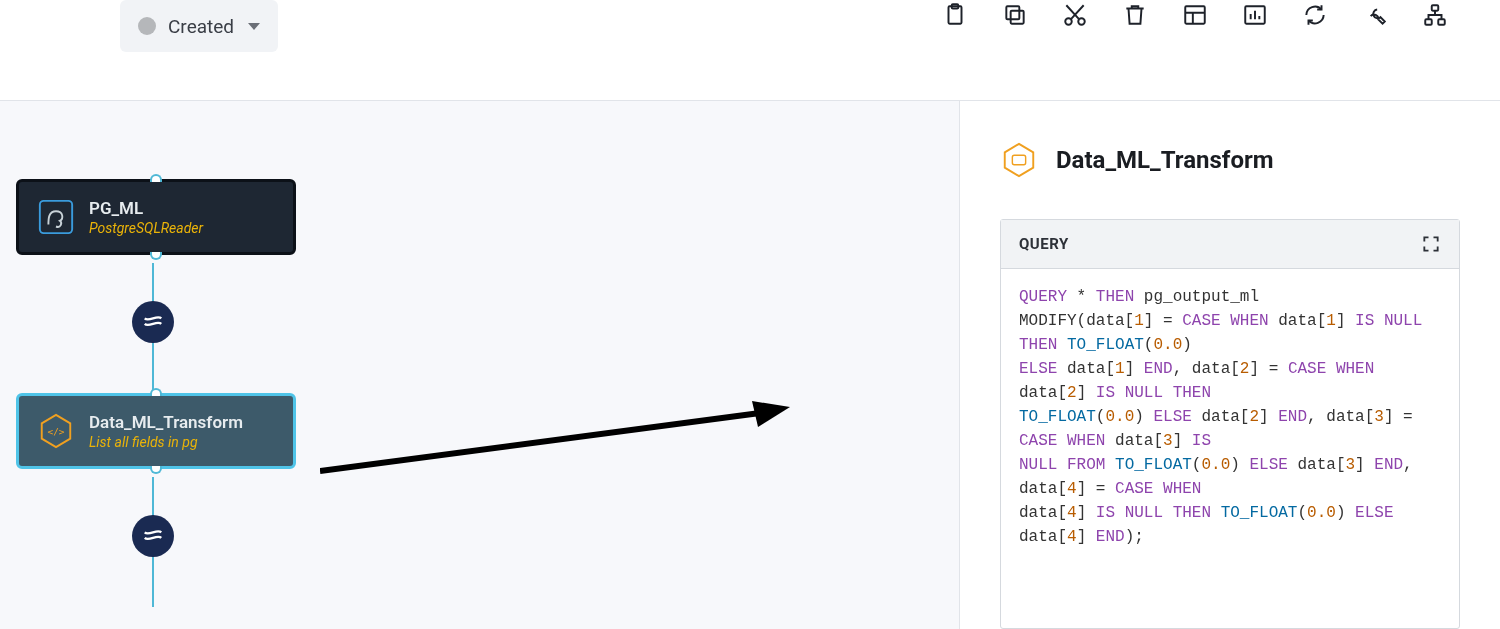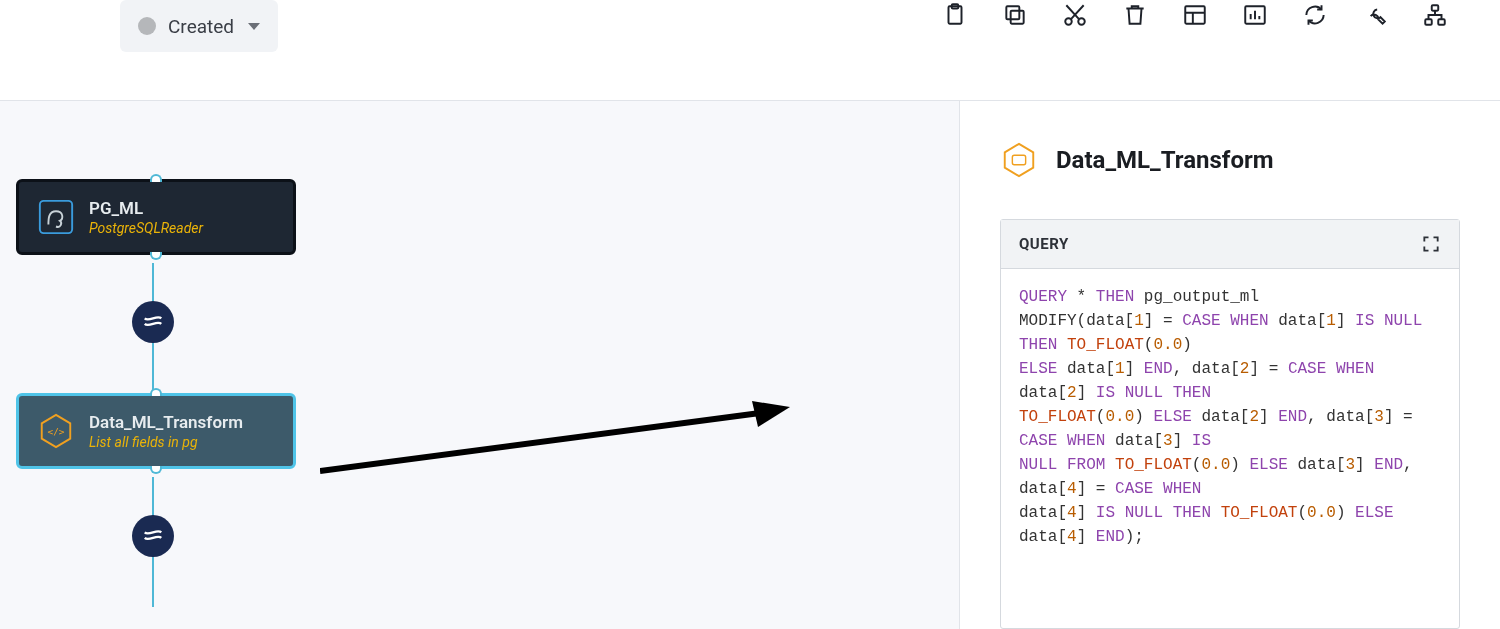--- a/index.html
+++ b/index.html
@@ -193,21 +193,21 @@
   .code {
     font-family: "SFMono-Regular", Consolas, "Liberation Mono", Menlo, monospace;
     font-size: 16px;
     line-height: 1.5;
     white-space: pre-wrap;
     padding: 16px 18px;
     color: #333;
     overflow: hidden;
   }
   .kw   { color: #8e44ad; }  
-  .fn   { color: #c2410c; }  
+  .fn   { color: #0369a1; }  
   .lit  { color: #b85c00; }  
 
   
   .hex-svg polygon { fill: none; stroke: #f0a020; stroke-width: 2; }
   .hex-pg rect { fill: none; stroke: #3a9bdc; stroke-width: 2; rx:4; }
 </style>
 </head>
 <body>
 
 <div class="topbar">

